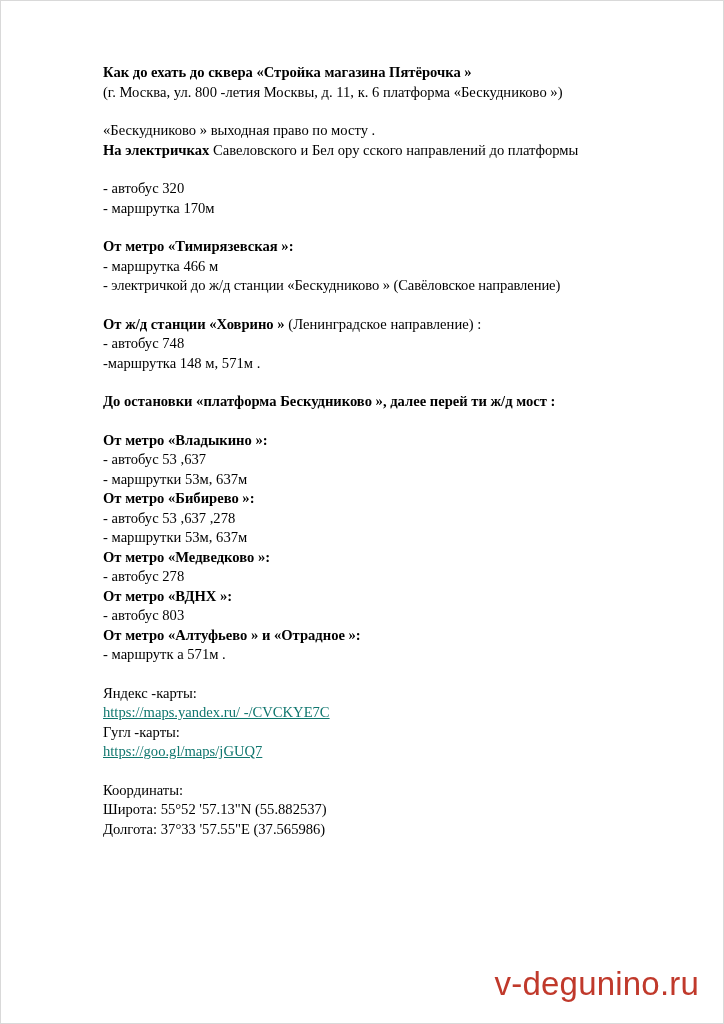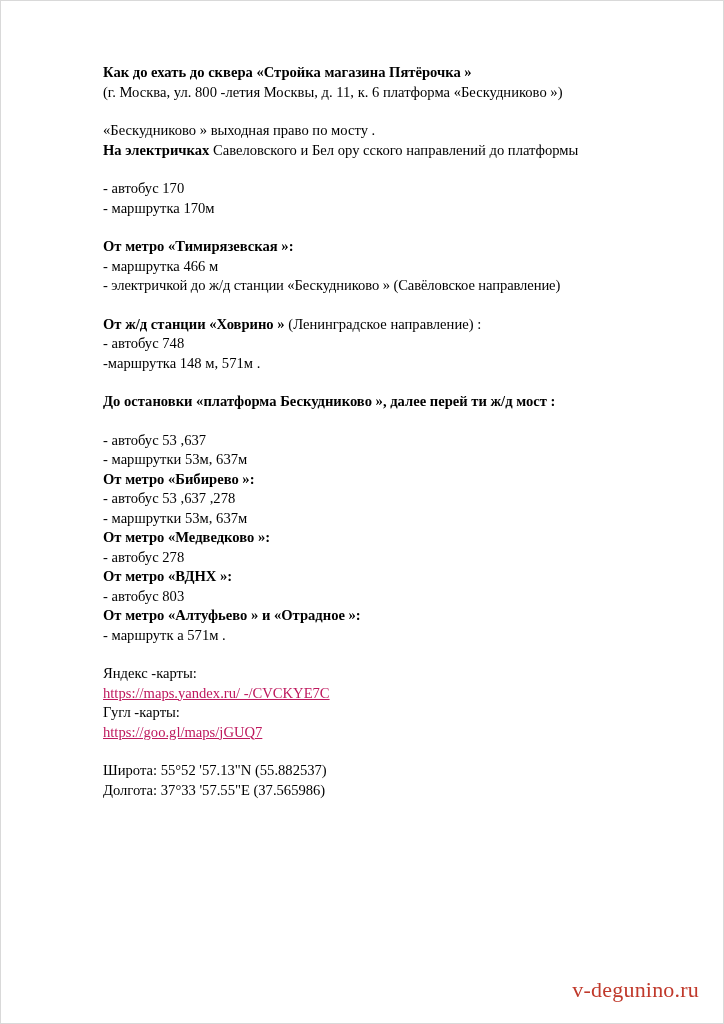--- a/index.html
+++ b/index.html
@@ -29,29 +29,29 @@
     left: 102px;
     top: 62px;
     width: 560px;
     font-size: 14.6px;
     line-height: 19.5px;
   }
   .b { font-weight: bold; }
   p { margin: 0; padding: 0; }
   .gap { height: 19px; }
   .link {
-    color: #be185d;
+    color: #0f766e;
     text-decoration: underline;
   }
   .watermark {
     position: absolute;
     right: 24px;
     bottom: 20px;
-    font-family: Liberation Serif, serif;
-    font-size: 22px;
+    font-family: Liberation Sans, sans-serif;
+    font-size: 33px;
     color: #c0392b;
     letter-spacing: 0.2px;
   }
   .tight { letter-spacing: -0.1px; }
 </style>
 </head>
 <body>
 
 <div class="page">
   <div class="doc">
@@ -61,21 +61,21 @@
 
     <div class="gap"></div>
 
     <p>«Бескудниково » выходная право по мосту .</p>
     <p>
       <span class="b">На электричках</span><span>  Савеловского и Бел ору сского направлений до платформы</span>
     </p>
 
     <div class="gap"></div>
 
-    <p>- автобус  170</p>
+    <p>- автобус  320</p>
     <p>- маршрутка  170м</p>
 
     <div class="gap"></div>
 
     <p class="b">От метро  «Тимирязевская »:</p>
     <p>- маршрутка  466 м</p>
     <p class="tight">- электричкой до  ж/д станции  «Бескудниково » (Савёловское направление)</p>
 
     <div class="gap"></div>
 
@@ -84,20 +84,21 @@
     </p>
     <p>- автобус  748</p>
     <p>-маршрутка  148 м, 571м .</p>
 
     <div class="gap"></div>
 
     <p class="b">До остановки  «платформа Бескудниково », далее перей ти ж/д мост :</p>
 
     <div class="gap"></div>
 
+    <p class="b">От метро  «Владыкино »:</p>
     <p>- автобус  53 ,637</p>
     <p>- маршрутки  53м, 637м</p>
 
     <p class="b">От метро  «Бибирево »:</p>
     <p>- автобус  53 ,637 ,278</p>
     <p>- маршрутки  53м, 637м</p>
 
     <p class="b">От метро  «Медведково »:</p>
     <p>- автобус  278</p>
 
@@ -113,19 +114,20 @@
     <p>
       <a class="link" href="#">https://maps.yandex.ru/ -/CVCKYE7C </a>
     </p>
     <p>Гугл -карты:</p>
     <p>
       <a class="link" href="#">https://goo.gl/maps/jGUQ7 </a>
     </p>
 
     <div class="gap"></div>
 
+    <p>Координаты:</p>
     <p>Широта: 55°52 '57.13"N (55.882537)</p>
     <p>Долгота: 37°33 '57.55"E (37.565986)</p>
 
   </div>
 
   <div class="watermark">v-degunino.ru</div>
 </div>
 
 </body></html>

